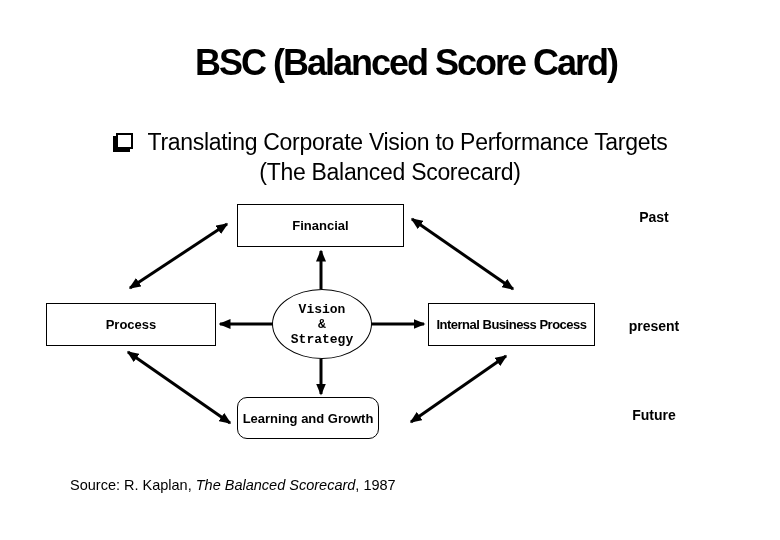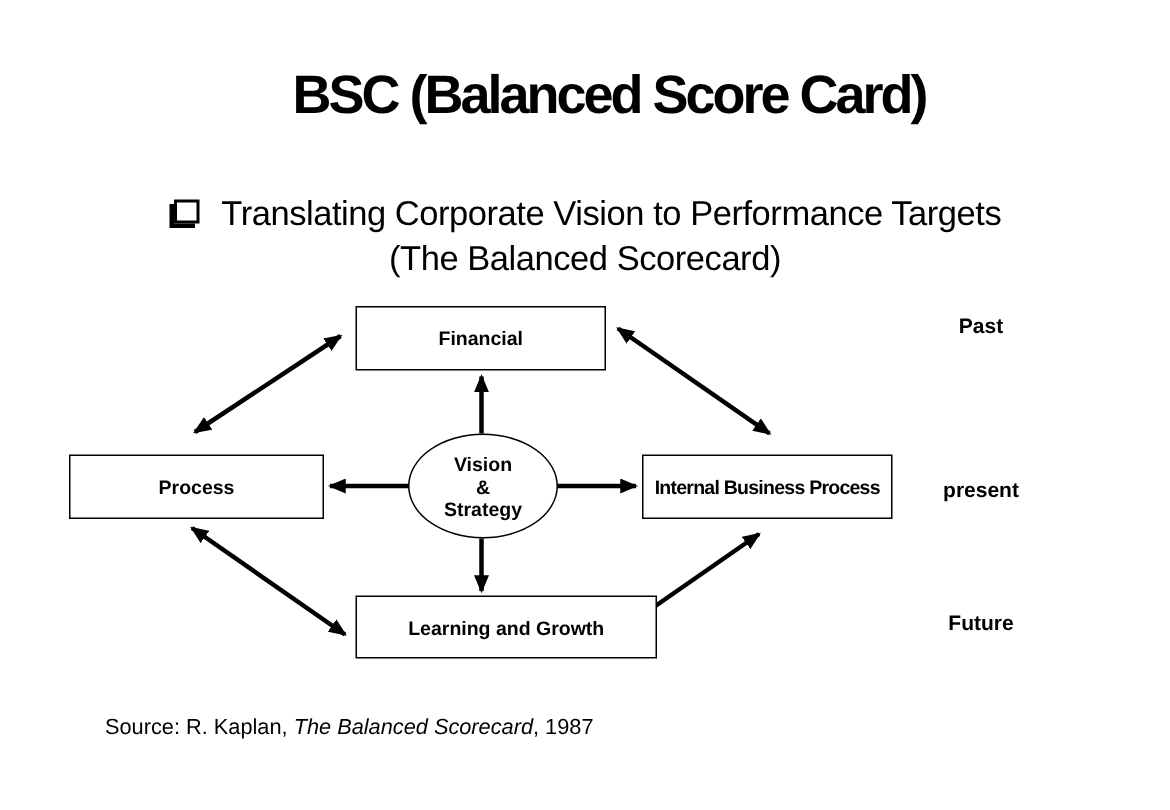--- a/index.html
+++ b/index.html
@@ -68,39 +68,39 @@
     align-items: center;
     justify-content: center;
     font-size: 13px;
     font-weight: bold;
     white-space: nowrap;
     text-align: center;
   }
   .box-financial { left: 237px; top: 204px; width: 167px; height: 43px; }
   .box-customer  { left: 46px;  top: 303px; width: 170px; height: 43px; }
   .box-ibp       { left: 428px; top: 303px; width: 167px; height: 43px; letter-spacing: -0.5px; }
-  .box-lng       { left: 237px; top: 397px; width: 201px; height: 42px; }
+  .box-lng       { left: 237px; top: 397px; width: 142px; height: 42px; border-radius: 10px; }
 
   .ellipse {
     position: absolute;
     left: 272px; top: 289px; width: 100px; height: 70px;
     box-sizing: border-box;
     border: 1px solid #000;
     border-radius: 50%;
     background: #fff;
     display: flex;
     flex-direction: column;
     align-items: center;
     justify-content: center;
     font-size: 13px;
     font-weight: bold;
     line-height: 15px;
     text-align: center;
   }
-  .ellipse span { display: block; }
+  .ellipse span { display: block; font-family: Liberation Mono, monospace; }
 
   
   .tlabel {
     position: absolute;
     left: 604px;
     width: 100px;
     text-align: center;
     font-size: 14px;
     font-weight: bold;
   }

